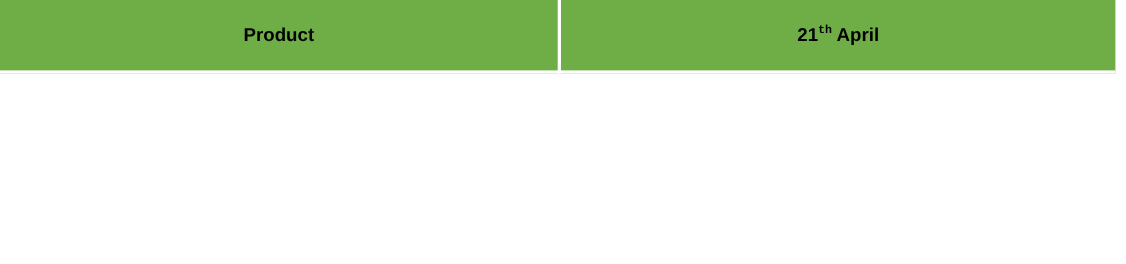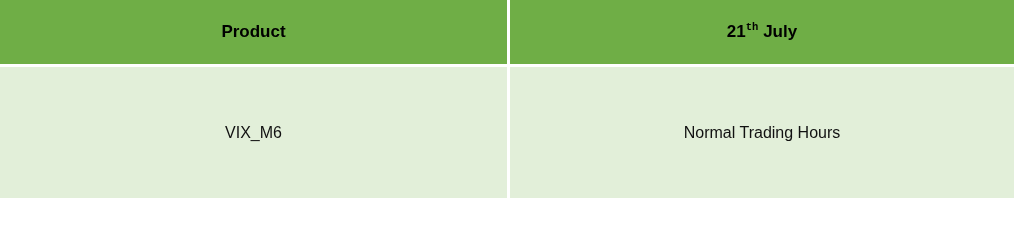--- a/index.html
+++ b/index.html
@@ -81,23 +81,19 @@
 
 <table class="schedule-table">
   <colgroup>
     <col class="col-product">
     <col class="col-date">
   </colgroup>
   <thead>
     <tr class="header-row">
       <th>Product</th>
       <th class="last-col">
-        <span class="date-label-wrap"><span>21</span><span class="sup-ordinal">th</span><span> July</span></span>
+        <span class="date-label-wrap"><span>21</span><span class="sup-ordinal">th</span><span> April</span></span>
       </th>
     </tr>
   </thead>
   <tbody>
-    <tr class="body-row">
-      <td>VIX_M6</td>
-      <td class="last-col">Normal Trading Hours</td>
-    </tr>
   </tbody>
 </table>
 
 </body></html>

